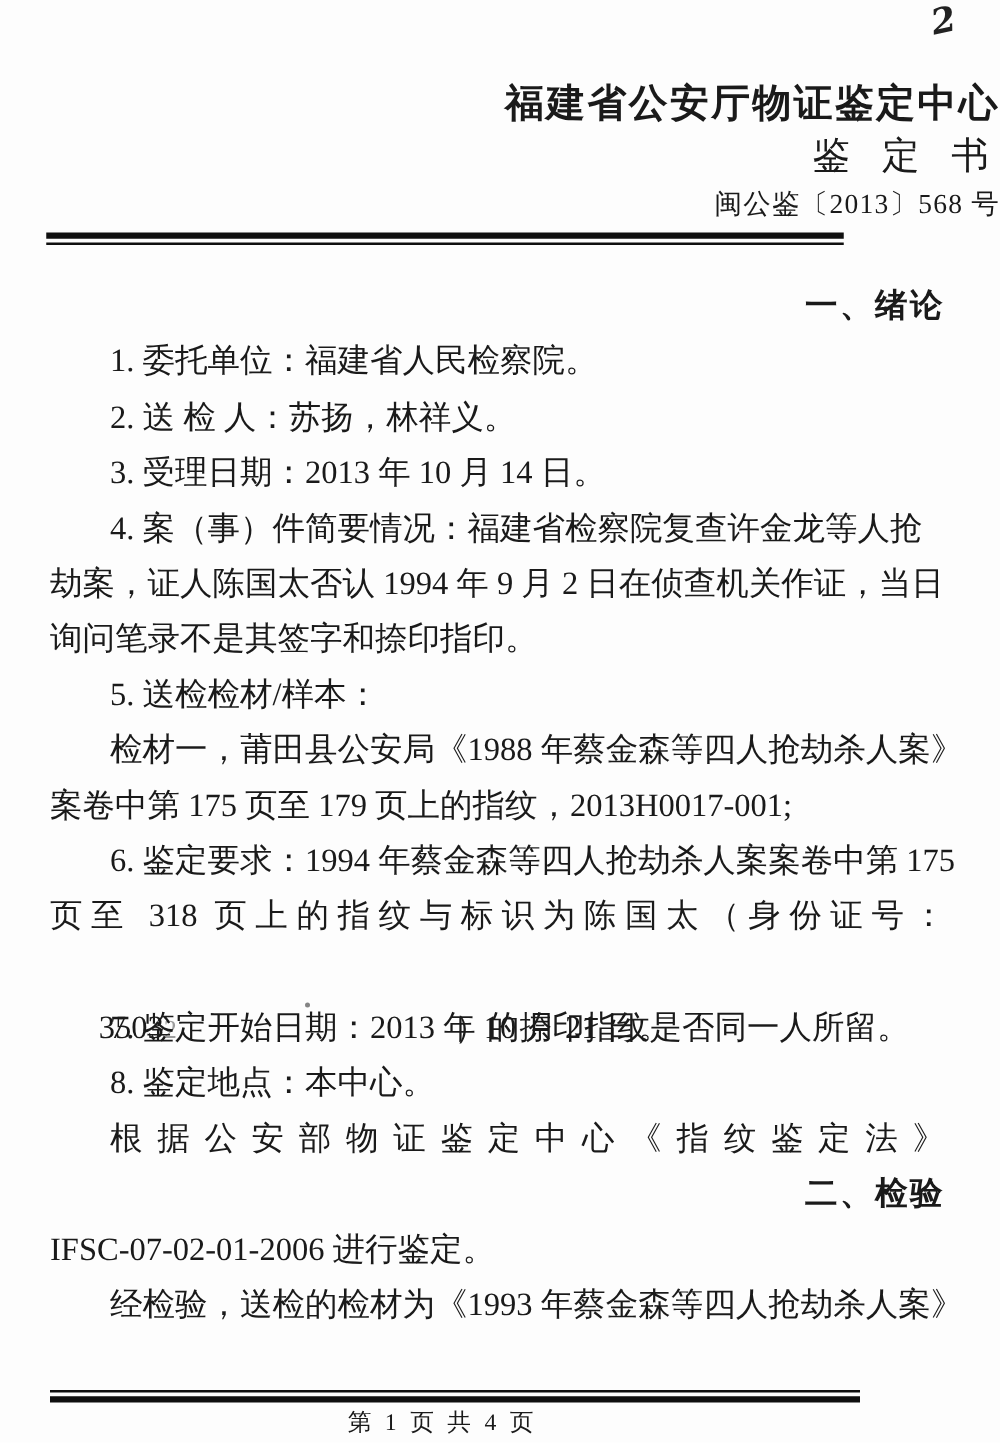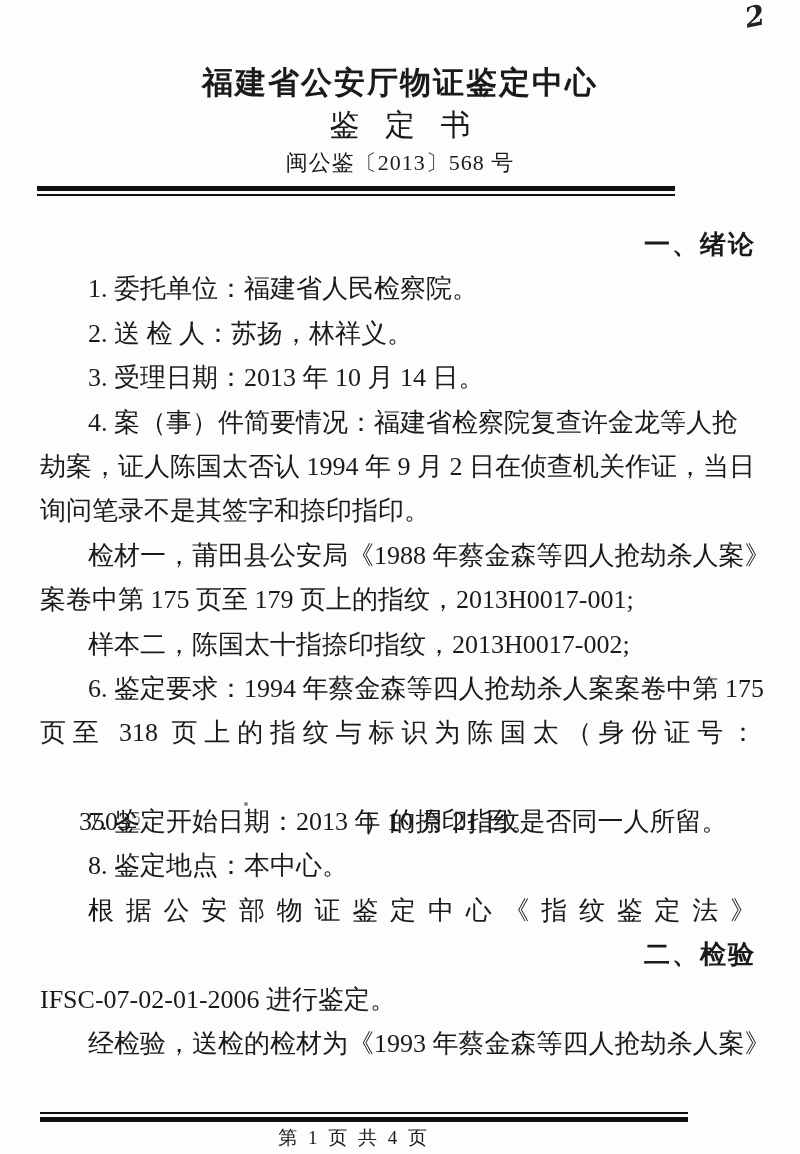--- a/index.html
+++ b/index.html
@@ -21,21 +21,21 @@
   }
   
   .hand-mark {
     position:absolute; top:0px; right:36px;
     font-size:28px; font-style:italic; font-weight:bold;
     transform:rotate(-12deg);
     font-family:"DejaVu Serif",serif;
     color:#222;
   }
   
-  .header { text-align:center; padding-top:64px; }
+  .header { text-align:right; padding-top:64px; }
   .org-title {
     font-size:31px; font-weight:bold; letter-spacing:2px;
     line-height:38px;
   }
   .doc-type {
     font-size:30px; font-weight:normal;
     letter-spacing:9px;
     padding-left:9px;
     line-height:34px; margin-top:6px;
     white-space:pre;
@@ -108,23 +108,23 @@
   </div>
 
   <div class="doc-body">
     <div class="line indent h">一、绪论</div>
     <div class="line indent">1. 委托单位：福建省人民检察院。</div>
     <div class="line indent">2. 送 检 人：苏扬，林祥义。</div>
     <div class="line indent">3. 受理日期：2013 年 10 月 14 日。</div>
     <div class="line indent">4. 案（事）件简要情况：福建省检察院复查许金龙等人抢</div>
     <div class="line">劫案，证人陈国太否认 1994 年 9 月 2 日在侦查机关作证，当日</div>
     <div class="line">询问笔录不是其签字和捺印指印。</div>
+    <div class="line indent">5. 送检检材/样本：</div>
     <div class="line indent">检材一，莆田县公安局《1988 年蔡金森等四人抢劫杀人案》</div>
     <div class="line">案卷中第 175 页至 179 页上的指纹，2013H0017-001;</div>
-    <div class="line indent">样本二，陈国太十指捺印指纹，2013H0017-002;</div>
     <div class="line indent">6. 鉴定要求：1994 年蔡金森等四人抢劫杀人案案卷中第 175</div>
     <div class="line stretch">页至 318 页上的指纹与标识为陈国太（身份证号：</div>
     <div class="line">
       <span>3503</span><span class="faint">2</span><span class="redact-gap"><span class="speck"></span></span><span>）的捺印指纹是否同一人所留。</span>
     </div>
     <div class="line indent">7. 鉴定开始日期：2013 年 10 月 21 日。</div>
     <div class="line indent">8. 鉴定地点：本中心。</div>
     <div class="line stretch indent">根据公安部物证鉴定中心《指纹鉴定法》</div>
     <div class="line indent h">二、检验</div>
     <div class="line">IFSC-07-02-01-2006 进行鉴定。</div>

